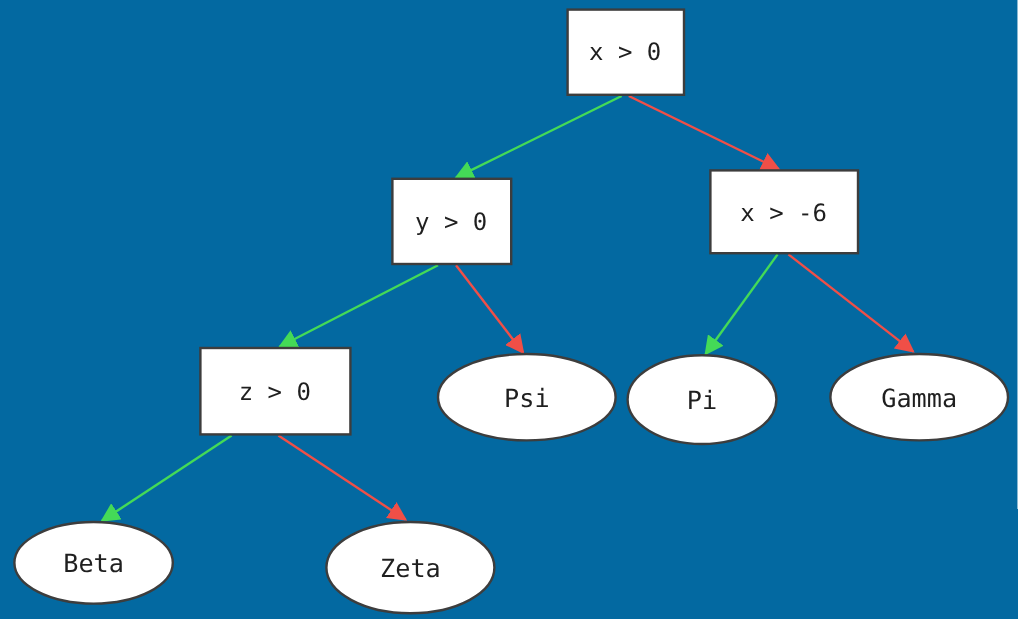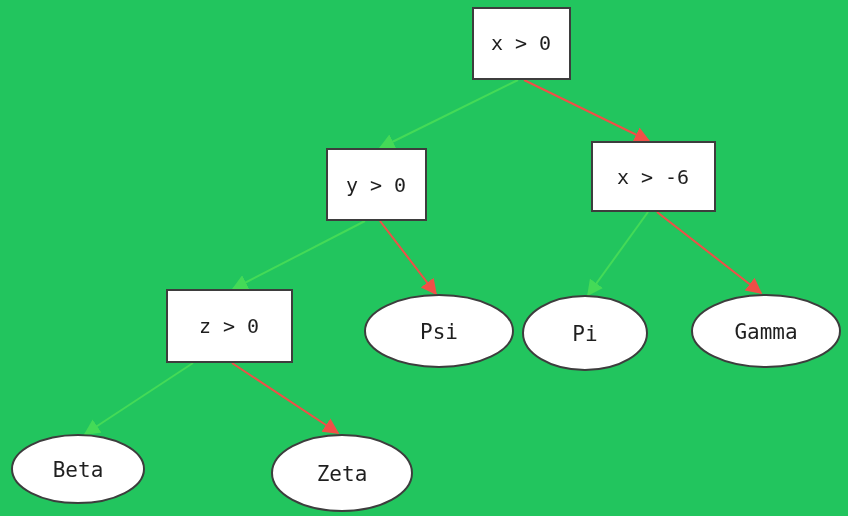--- a/index.html
+++ b/index.html
@@ -8,21 +8,21 @@
     background: #ffffff;
     width: 848px;
     height: 516px;
     overflow: hidden;
     font-family: "DejaVu Sans Mono", "Liberation Mono", monospace;
   }
   .stage {
     position: relative;
     width: 848px;
     height: 516px;
-    background: #22c55e;
+    background: #0369a1;
   }
   svg { display: block; }
   .node-shape {
     fill: #ffffff;
     stroke: #3d3d3d;
     stroke-width: 2;
   }
   .node-label {
     fill: #1f1f1f;
     font-family: "DejaVu Sans Mono", "Liberation Mono", monospace;

